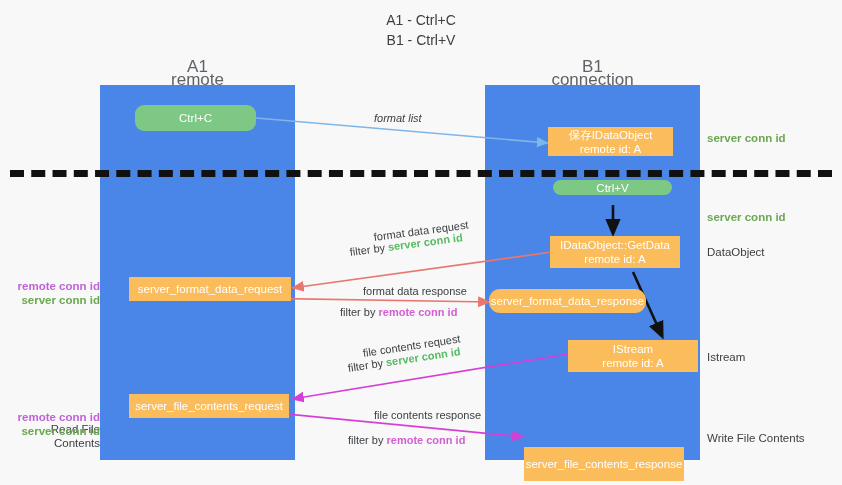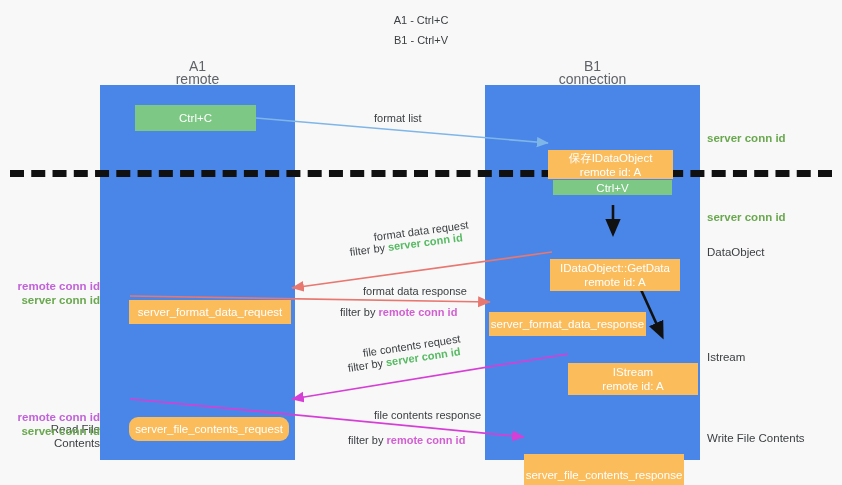--- a/index.html
+++ b/index.html
@@ -14,30 +14,30 @@
     background: #f8f8f8;
     font-family: "Liberation Sans", sans-serif;
     overflow: hidden;
   }
   .abs { position: absolute; }
 
   
   #title {
     left: 0; top: 10px; width: 842px;
     text-align: center;
-    font-size: 11px;
+    font-size: 14px;
     color: #3c4043;
     line-height: 20px;
     white-space: pre-line;
   }
 
   
   .col-head {
     text-align: center;
-    font-size: 14px;
+    font-size: 17px;
     color: #5f6368;
     line-height: 13px;
   }
   .col-head .c-name { display:block; }
   .col-head .c-sub { display:block;text-align:center; }
 
   
   .lane {
     background: #4a86e8;
     top: 85px;
@@ -52,23 +52,23 @@
     color: #ffffff;
     text-align: center;
     font-size: 11.5px;
     line-height: 14px;
     display: flex;
     flex-direction: column;
     align-items: center;
     justify-content: center;
     white-space: pre-line;
   }
-  .box.green { background: #7dc884; }
+  .box.green { background: #7dc884; border-radius: 9px; }
   .box.orange { background: #fbb councils; }
-  .box.orange { background: #fbbc5c; margin-top: 23px; }
+  .box.orange { background: #fbbc5c; }
 
   
   #divider {
     left: 10px; top: 170px; width: 822px; height: 0;
     border-top: 7px dashed #111111;
   }
 
   
   .side-label {
     font-size: 11.5px;
@@ -157,25 +157,25 @@
   <div class="abs box green" style="left:553px; top:180px; width:119px; height:15px;">Ctrl+V</div>
 
   <div class="abs box orange" style="left:550px; top:236px; width:130px; height:32px;">IDataObject::GetData
 remote id: A</div>
 
   <div class="abs box orange" style="left:568px; top:340px; width:130px; height:32px;">IStream
 remote id: A</div>
 
   <div class="abs box orange" style="left:129px; top:277px; width:162px; height:24px;text-align:right;">server_format_data_request</div>
 
-  <div class="abs box orange" style="left:489px; top:289px; width:157px; height:24px;">server_format_data_response</div>
-
-  <div class="abs box orange" style="left:129px; top:394px; width:160px; height:24px;border-radius:9px;">server_file_contents_request</div>
-
-  <div class="abs box orange" style="left:524px; top:431px; width:160px; height:42px;">server_file_contents_response</div>
+  <div class="abs box orange" style="left:489px; top:289px; width:157px; height:24px;border-radius:11px;">server_format_data_response</div>
+
+  <div class="abs box orange" style="left:129px; top:394px; width:160px; height:24px;">server_file_contents_request</div>
+
+  <div class="abs box orange" style="left:524px; top:447px; width:160px; height:34px;">server_file_contents_response</div>
 
   <div class="abs side-label green-txt" style="left:707px; top:131px;">server conn id</div>
 
   <div class="abs side-label green-txt" style="left:707px; top:210px;">server conn id</div>
 
   <div class="abs side-label plain-txt" style="left:707px; top:245px;">DataObject</div>
 
   <div class="abs side-label plain-txt" style="left:707px; top:350px;">Istream</div>
 
   <div class="abs side-label plain-txt" style="left:707px; top:431px;">Write File Contents</div>
@@ -185,21 +185,21 @@
     <div class="side-label green-txt">server conn id</div>
   </div>
 
   <div class="abs side-label plain-txt" style="left:8px; top:393px; width:92px; text-align:right;margin-top:29px;">Read File Contents</div>
 
   <div class="abs" style="left:8px; top:410px; width:92px; text-align:right;">
     <div class="side-label purple-txt">remote conn id</div>
     <div class="side-label green-txt">server conn id</div>
   </div>
 
-  <div class="abs cap" style="left:374px; top:112px;">format list</div>
+  <div class="abs cap" style="left:374px; top:112px;font-style:italic;">format list</div>
 
   <div class="abs cap" style="left:373px; top:231px; transform:rotate(-7.5deg); transform-origin:left top;">format data request</div>
 
   <div class="abs cap" style="left:349px; top:246px; transform:rotate(-7.5deg); transform-origin:left top;">
     <span>filter by </span><span class="hl-green">server conn id</span>
   </div>
 
   <div class="abs cap" style="left:363px; top:285px;">format data response</div>
 
   <div class="abs cap" style="left:340px; top:306px;">

